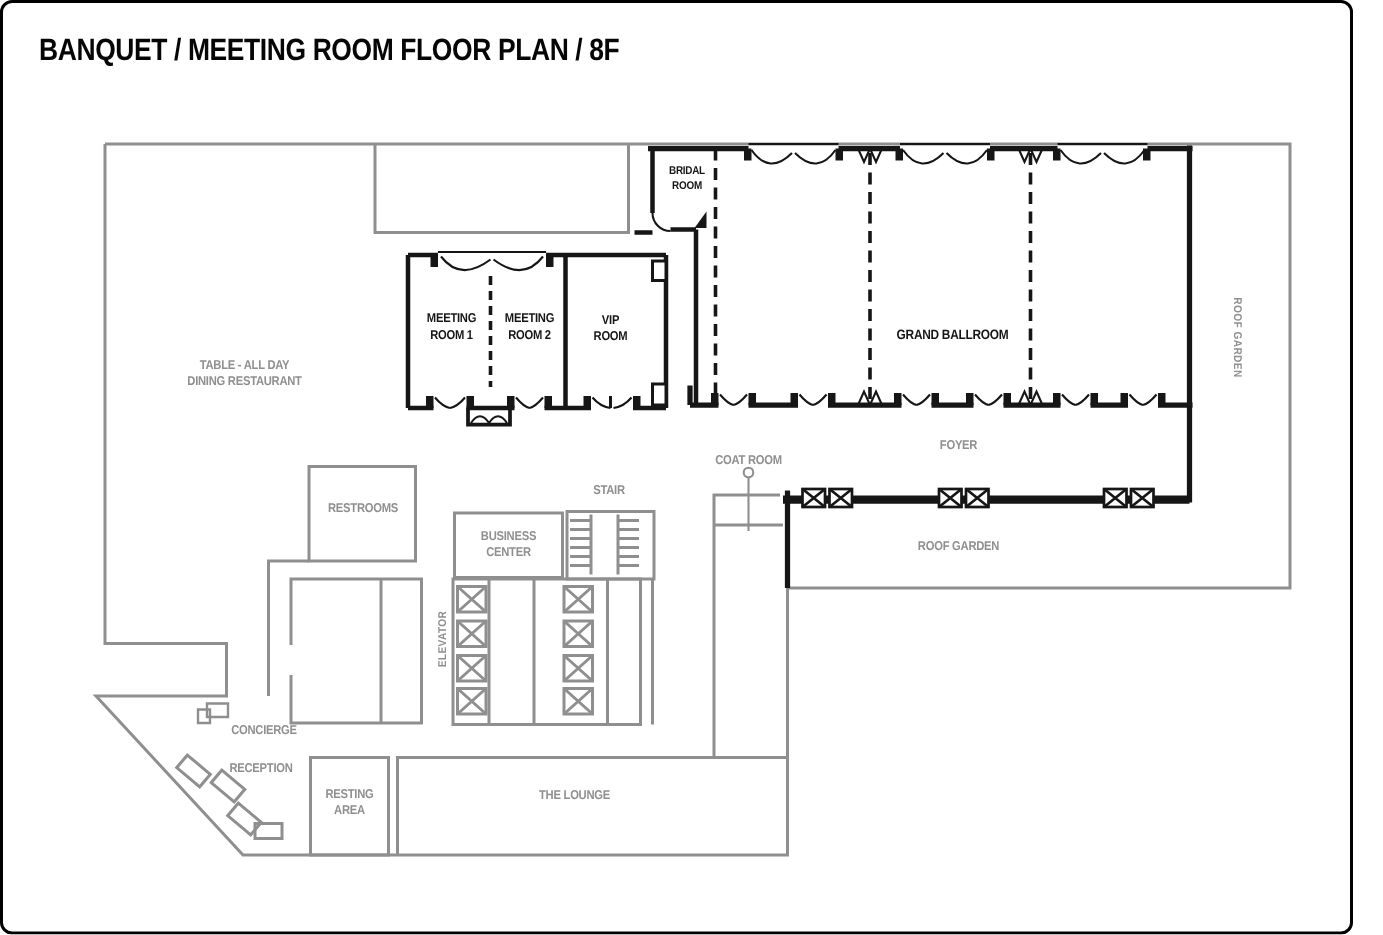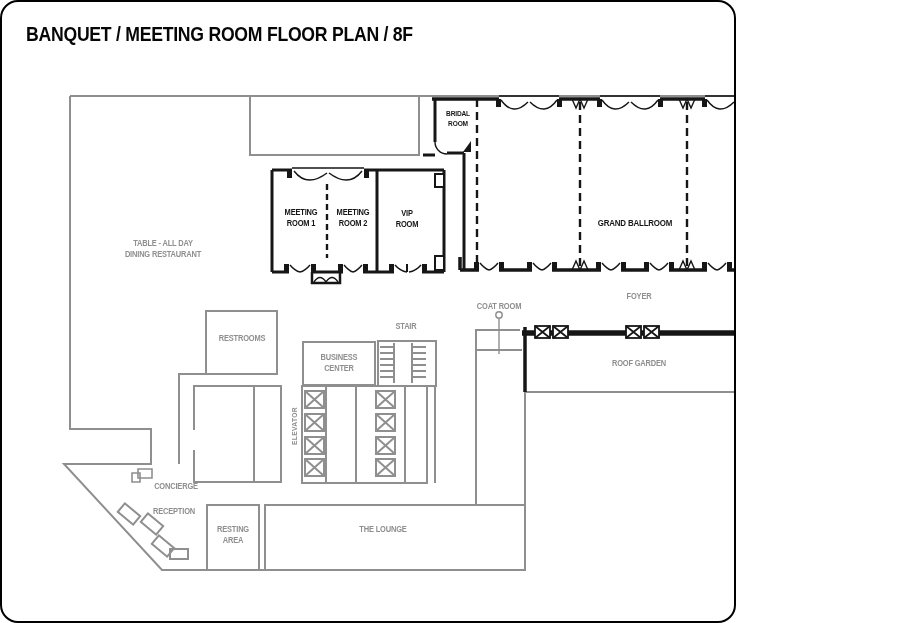--- a/index.html
+++ b/index.html
@@ -1,18 +1,18 @@
 <!DOCTYPE html>
 <html><head>
 <meta charset="utf-8">
 <style>
   html,body{margin:0;padding:0;background:#fff;}
   #frame{
-    position:relative;width:736px;height:623px;box-sizing:border-box;
-    background:#ffffff;border:2px solid #000;border-radius:18px;overflow:hidden;
+    position:relative;width:902px;height:623px;box-sizing:border-box;
+    background:#ffffff;border:2px solid #000;border-radius:8px;overflow:hidden;
     font-family:"Liberation Sans",sans-serif;
   }
   #plan-svg{position:absolute;left:0;top:0;}
   .lbl{
     position:absolute;font-family:"Liberation Sans",sans-serif;
     font-weight:bold;font-size:8.5px;color:#8f8f8f;
     white-space:pre-line;text-align:center;line-height:1.3;
     letter-spacing:-0.2px;transform:translate(-50%,-50%) scaleX(0.88);
   }
   .lbl.black{color:#161616;}

